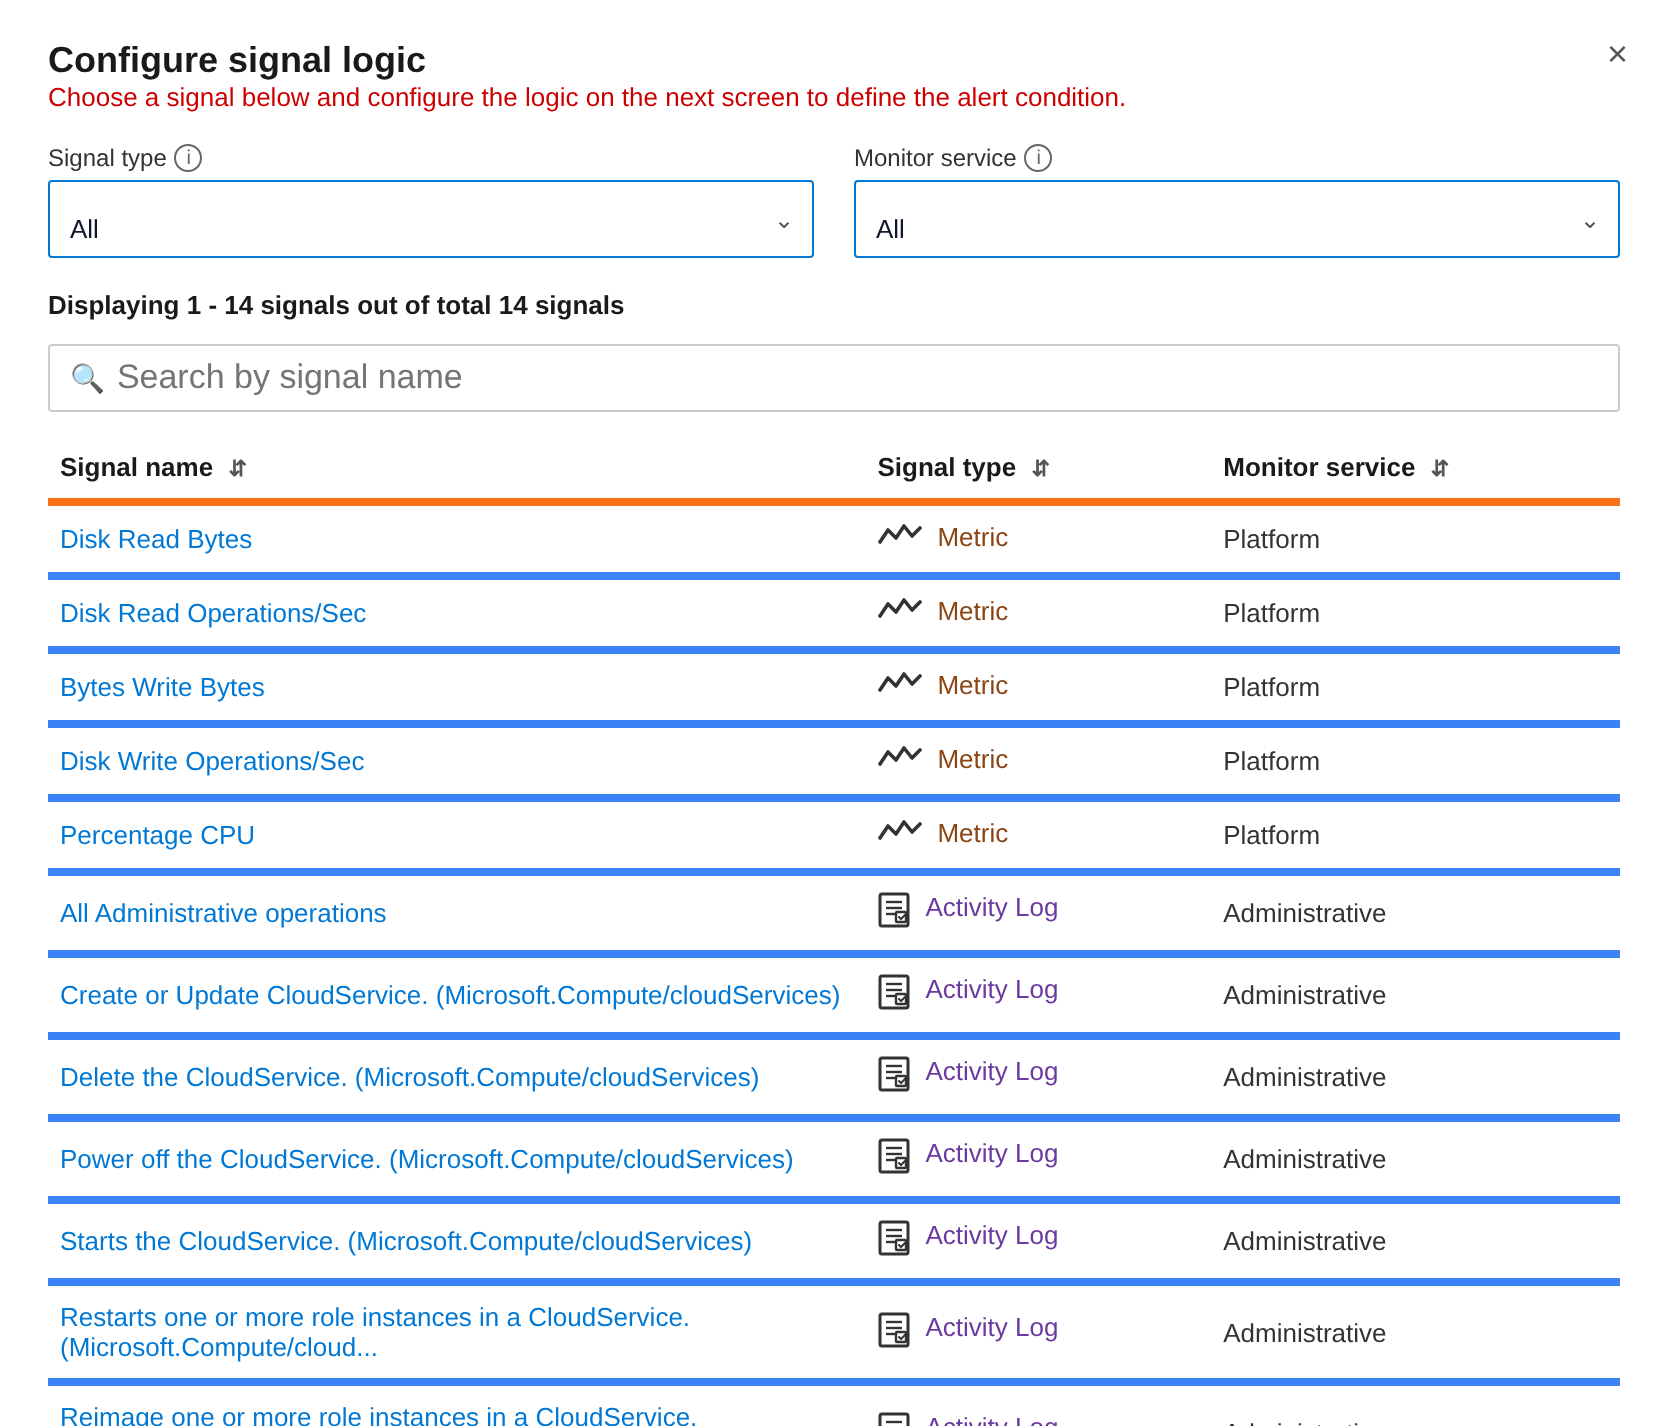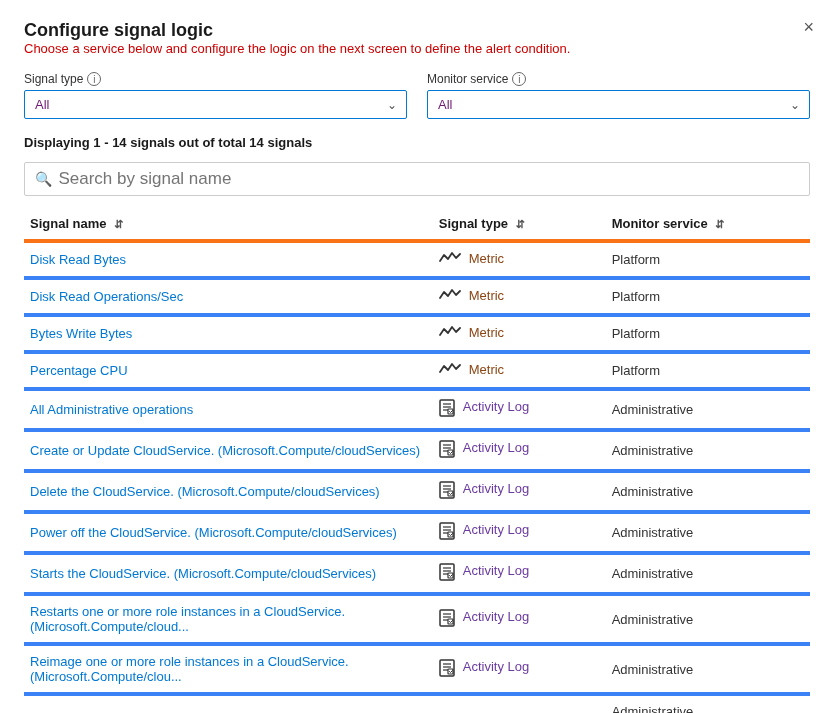--- a/index.html
+++ b/index.html
@@ -67,28 +67,28 @@
       border: 1px solid #666;
       font-size: 10px;
       color: #666;
       cursor: pointer;
     }
     .select-wrapper {
       position: relative;
     }
     .select-wrapper select {
       width: 100%;
-      padding: 6px 30px 6px 10px;
+      padding: 16px 30px 6px 10px;
       border: 1.5px solid #0078d4;
       border-radius: 2px;
       appearance: none;
       -webkit-appearance: none;
       background: #fff;
       font-size: 13px;
-      color: #701a75;
+      color: #0f172a;
       cursor: pointer;
       outline: none;
     }
     .select-arrow {
       position: absolute;
       right: 10px;
       top: 50%;
       transform: translateY(-50%);
       pointer-events: none;
       color: #555;
@@ -162,21 +162,21 @@
     .col-type { width: 22%; }
     .col-monitor { width: 26%; }
   </style>
 </head>
 <body>
 
 <div class="panel">
   <h1 class="panel-title">Configure signal logic</h1>
   <button class="close-btn">×</button>
 
-  <p class="description">Choose a service below and configure the logic on the next screen to define the alert condition.</p>
+  <p class="description">Choose a signal below and configure the logic on the next screen to define the alert condition.</p>
 
   <div class="filters-row">
     <div class="filter-group">
       <label class="filter-label">
         <span>Signal type</span>
         <span class="info-icon">i</span>
       </label>
       <div class="select-wrapper">
         <select>
           <option>All</option>
@@ -254,20 +254,32 @@
             <div class="signal-type-cell">
               <span><svg width="22" height="14" viewBox="0 0 22 14" fill="none" xmlns="http://www.w3.org/2000/svg">
                   <polyline points="1,10 5,4 9,8 13,2 17,7 21,3" stroke="#333" stroke-width="1.8" fill="none" stroke-linejoin="round" stroke-linecap="round"></polyline>
                 </svg></span>
               <span class="type-metric">Metric</span>
             </div>
           </td>
           <td class="col-monitor">Platform</td>
         </tr>
         <tr>
+          <td class="col-signal"><a class="signal-link">Disk Write Operations/Sec</a></td>
+          <td class="col-type">
+            <div class="signal-type-cell">
+              <span><svg width="22" height="14" viewBox="0 0 22 14" fill="none" xmlns="http://www.w3.org/2000/svg">
+                  <polyline points="1,10 5,4 9,8 13,2 17,7 21,3" stroke="#333" stroke-width="1.8" fill="none" stroke-linejoin="round" stroke-linecap="round"></polyline>
+                </svg></span>
+              <span class="type-metric">Metric</span>
+            </div>
+          </td>
+          <td class="col-monitor">Platform</td>
+        </tr>
+        <tr>
           <td class="col-signal"><a class="signal-link">Percentage CPU</a></td>
           <td class="col-type">
             <div class="signal-type-cell">
               <span><svg width="22" height="14" viewBox="0 0 22 14" fill="none" xmlns="http://www.w3.org/2000/svg">
                   <polyline points="1,10 5,4 9,8 13,2 17,7 21,3" stroke="#333" stroke-width="1.8" fill="none" stroke-linejoin="round" stroke-linecap="round"></polyline>
                 </svg></span>
               <span class="type-metric">Metric</span>
             </div>
           </td>
           <td class="col-monitor">Platform</td>

